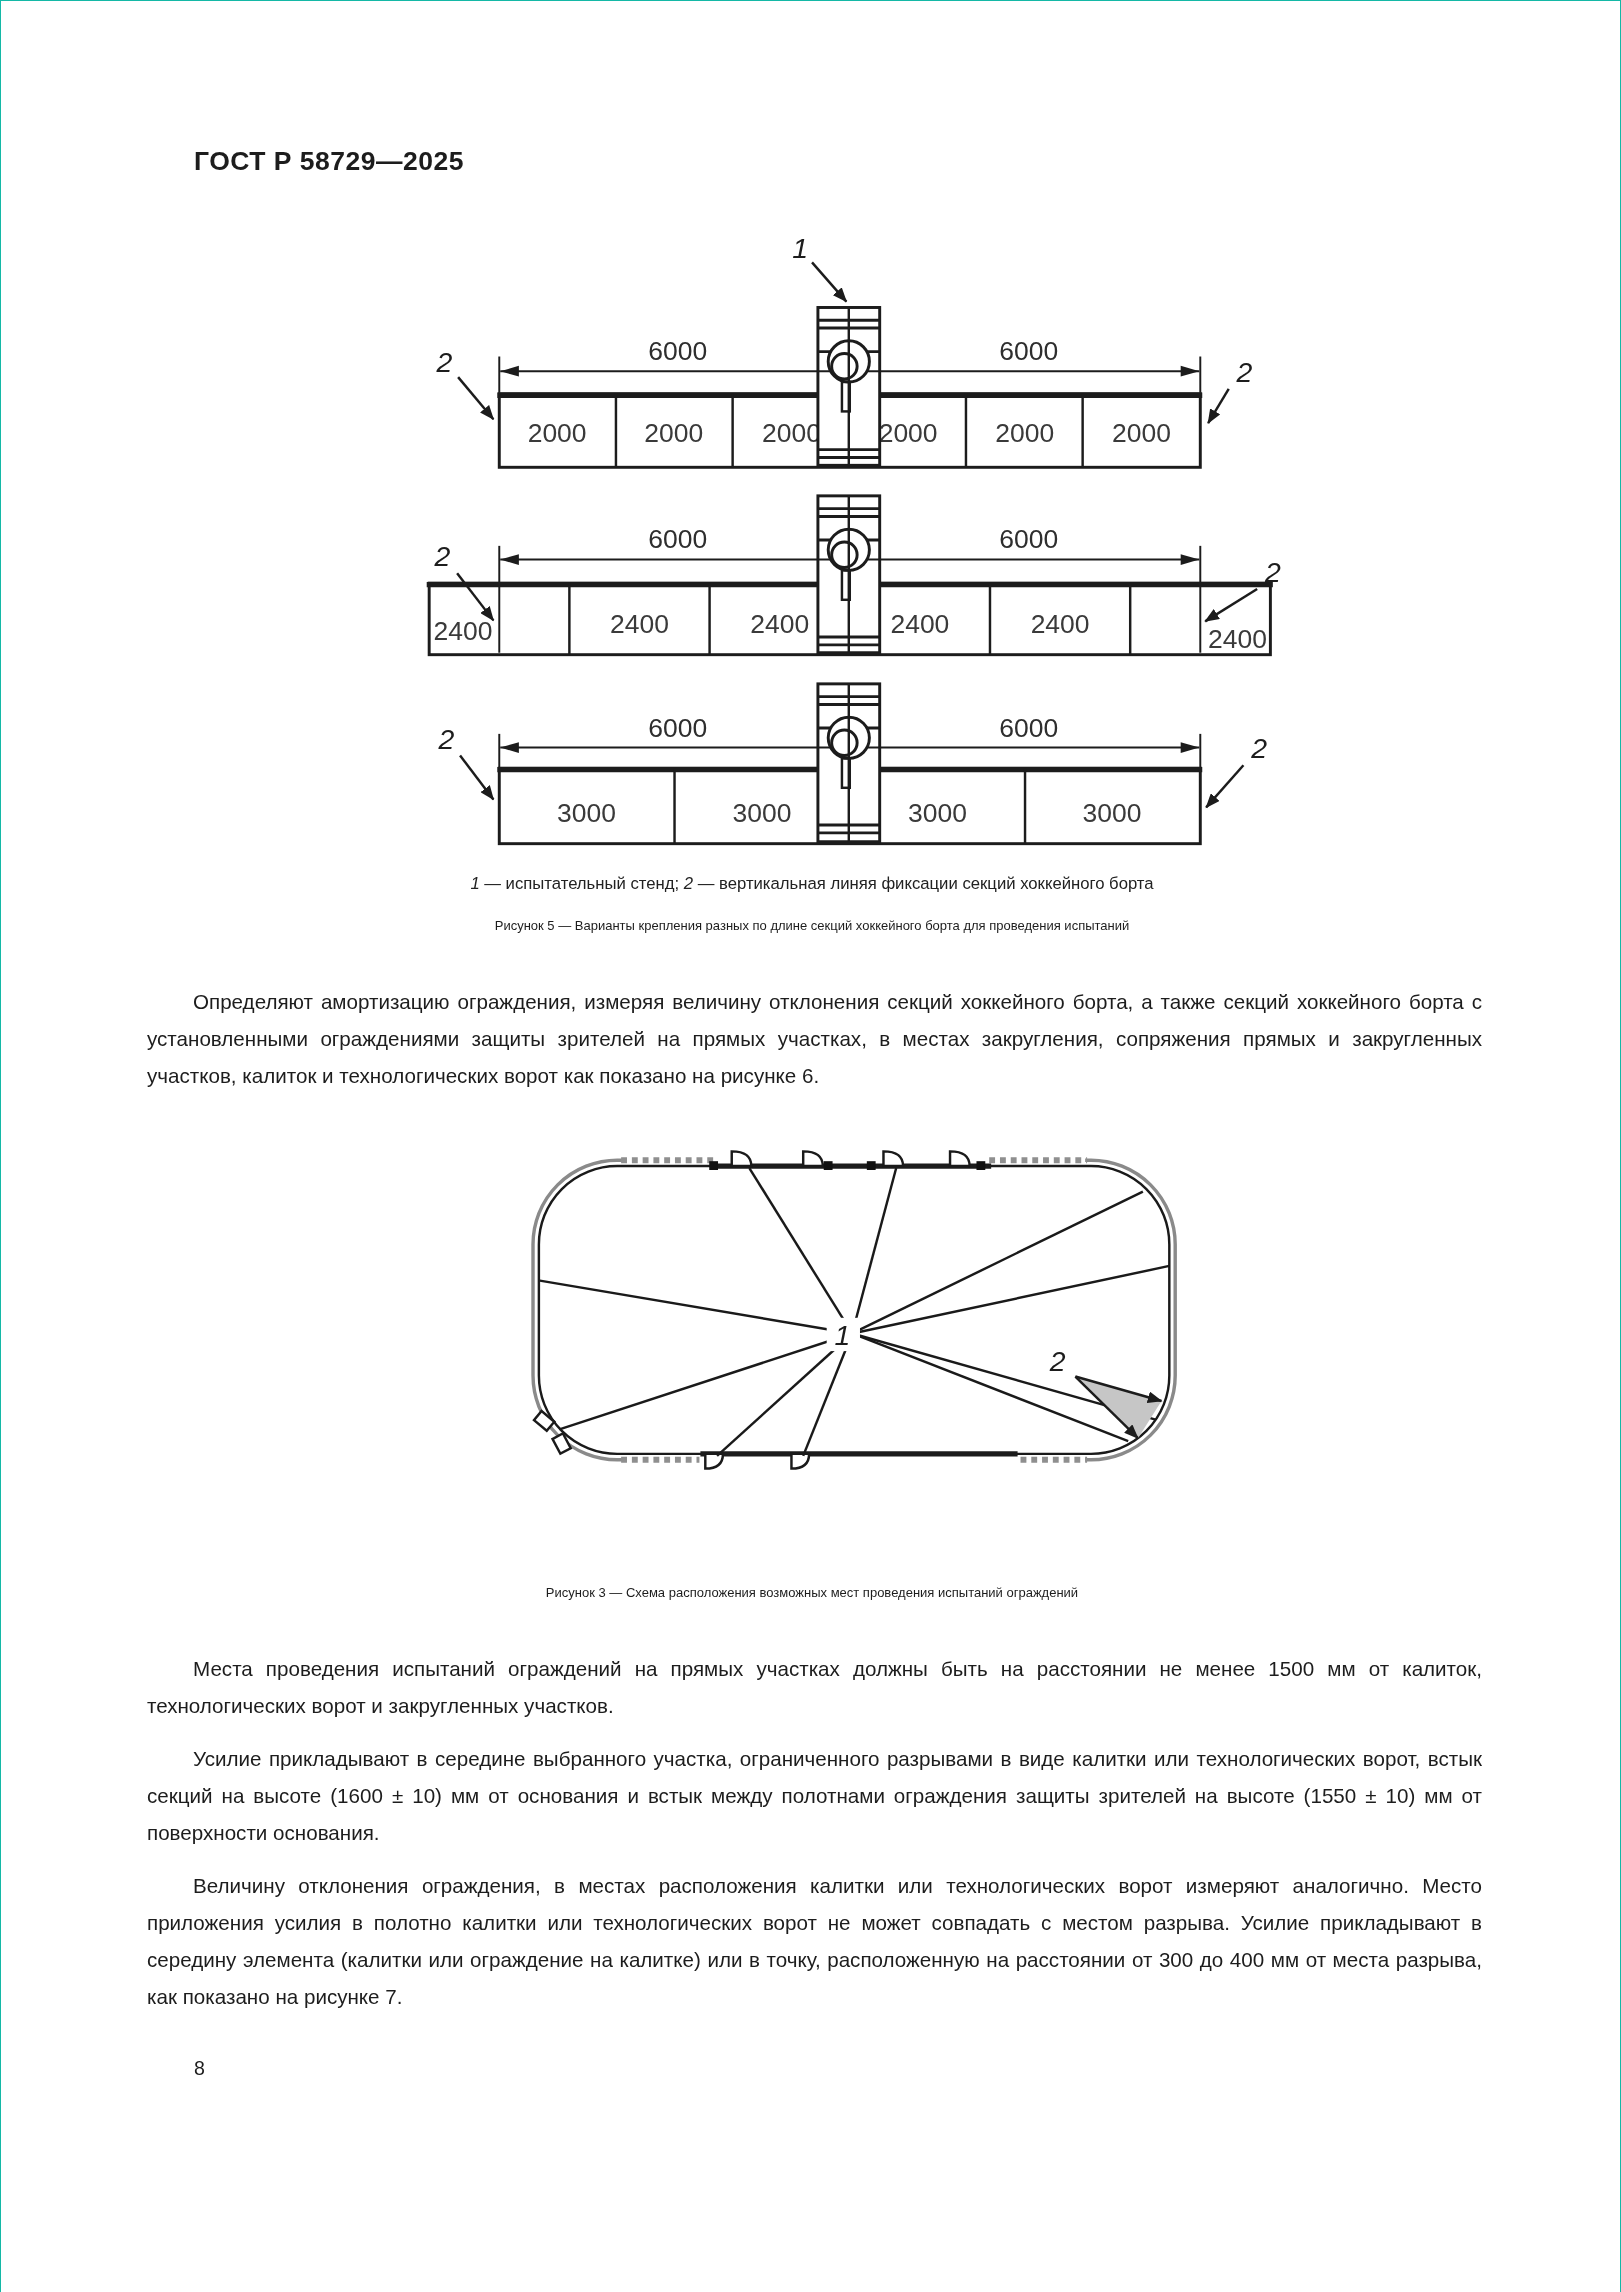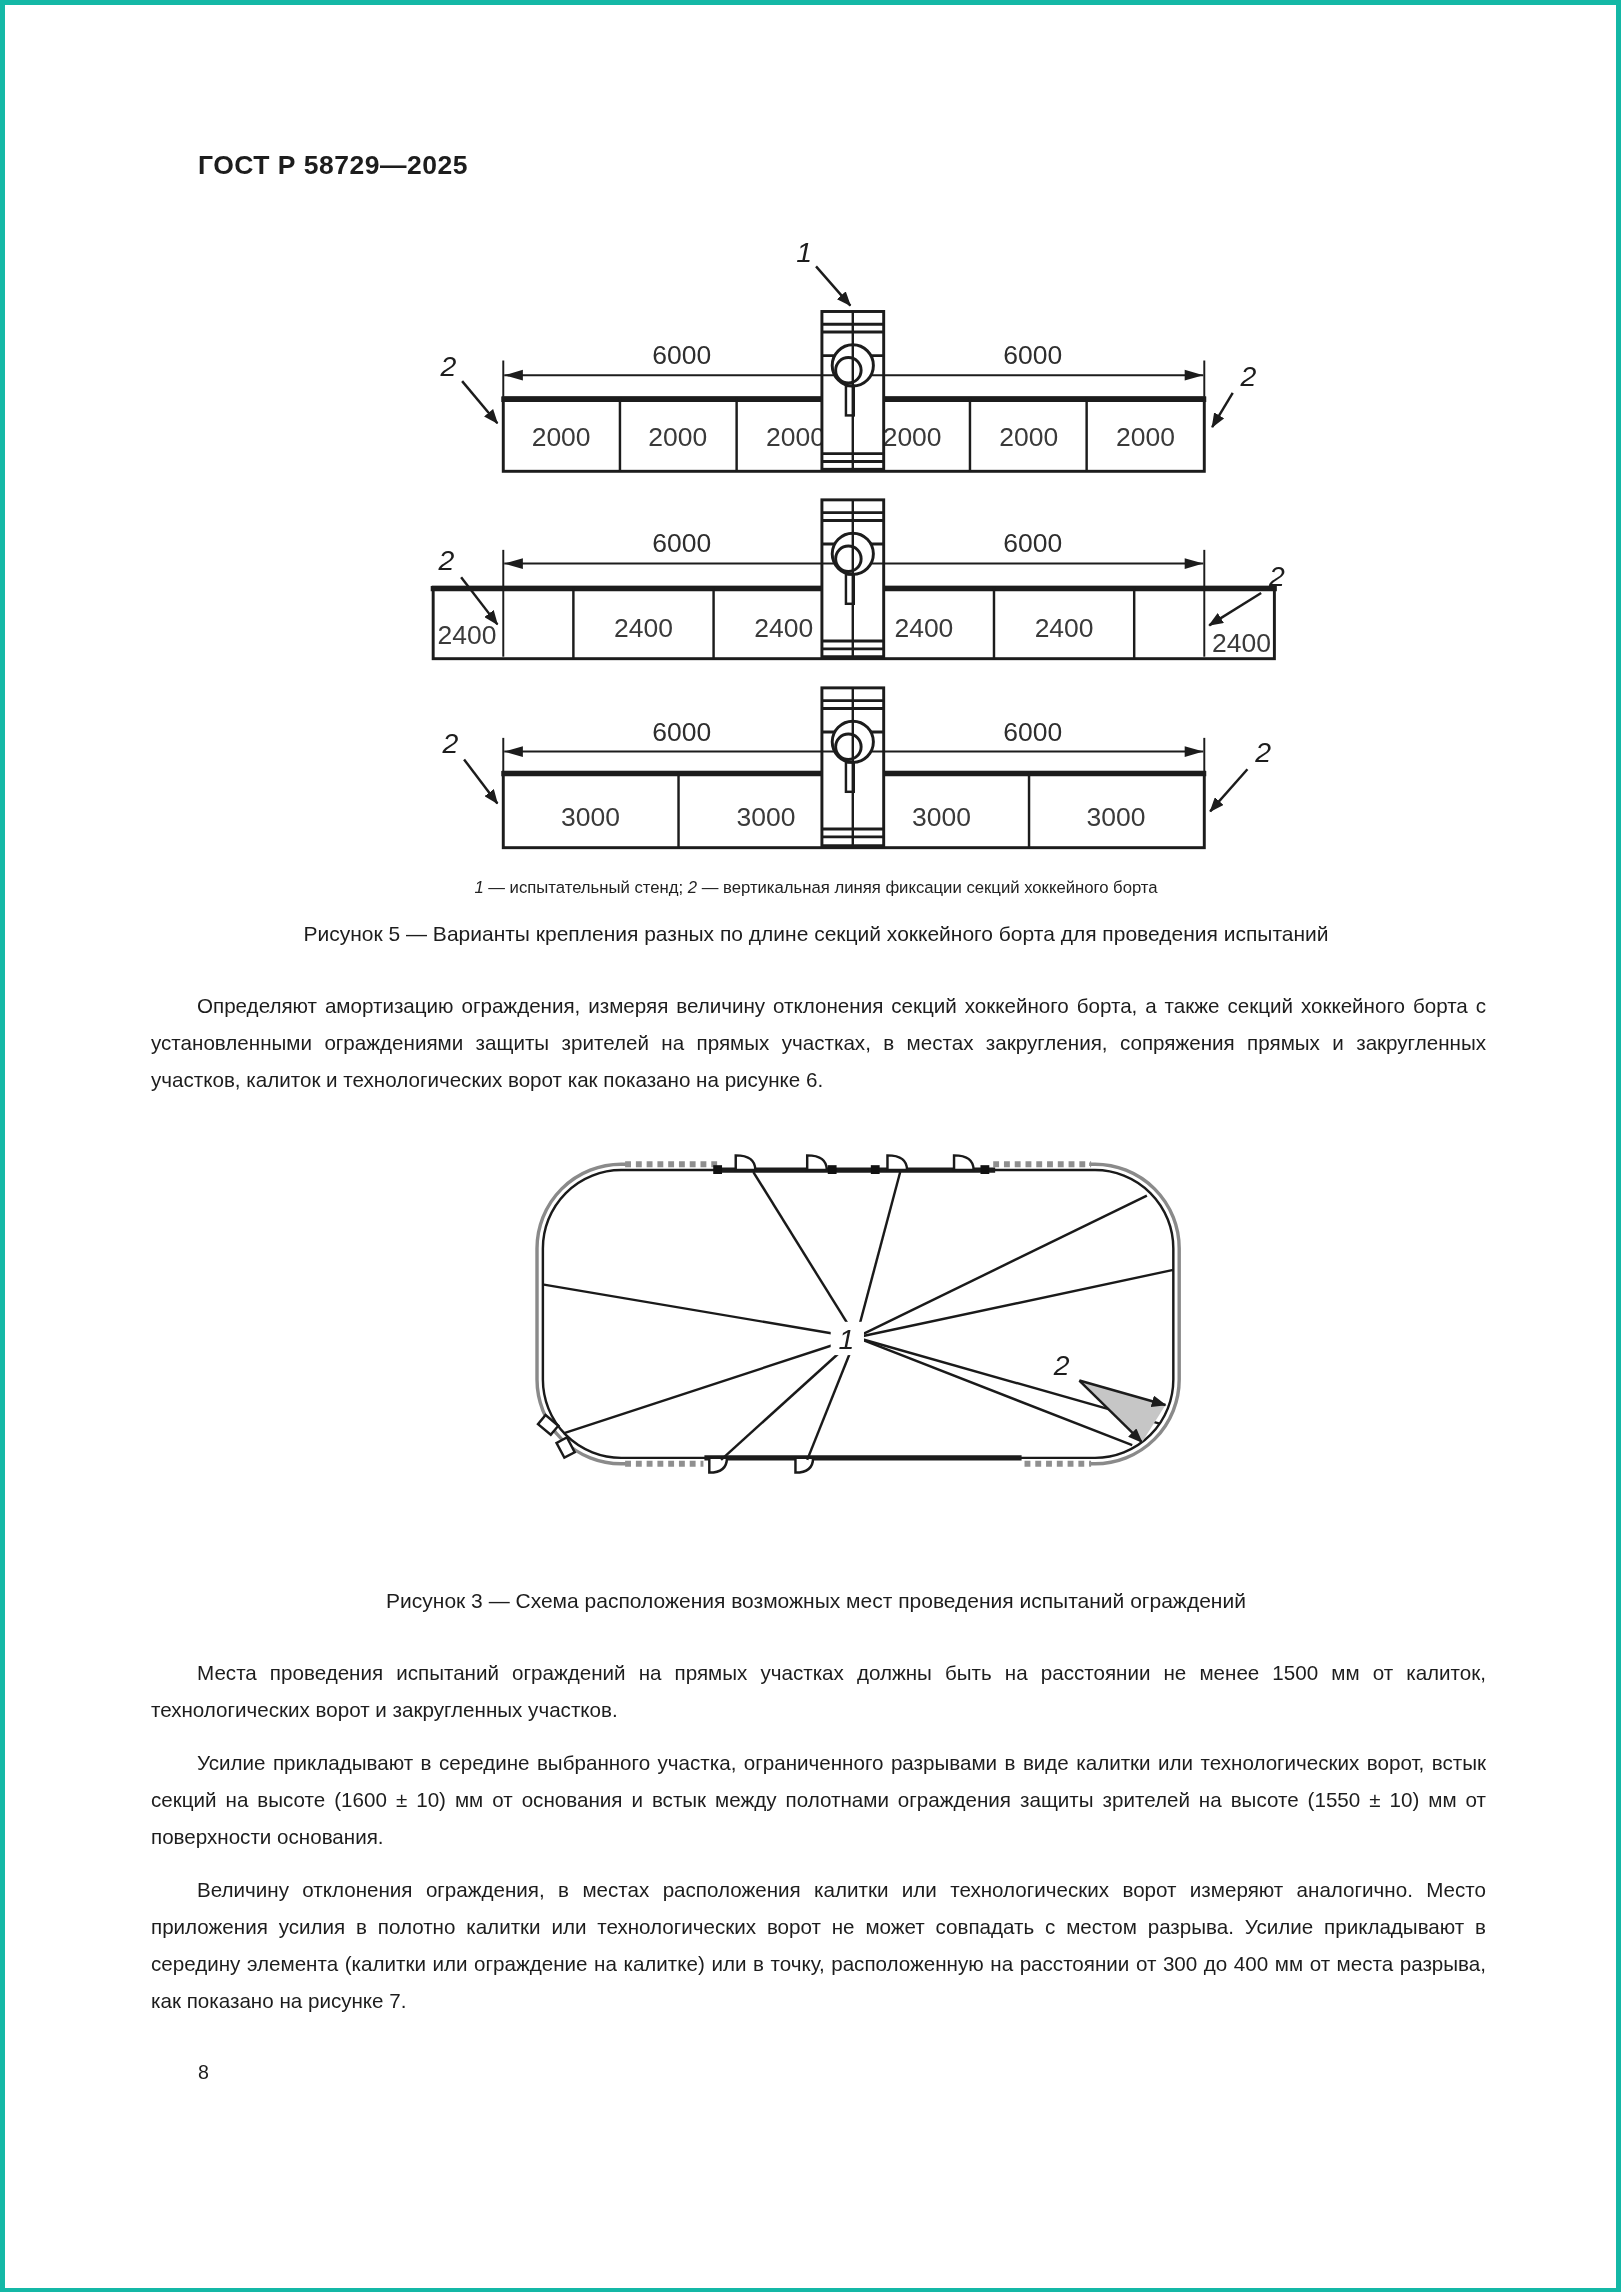--- a/index.html
+++ b/index.html
@@ -1,21 +1,21 @@
 <!DOCTYPE html>
 <html><head>
 <meta charset="utf-8">
 <style>
   html,body{margin:0;padding:0;background:#e8e8e8;}
   .page{
     position:relative;
     width:1621px;height:2293px;
     background:#ffffff;
     margin:0 auto;
-    border:5px solid #14b8a6;
+    border:1px solid #14b8a6;
     box-sizing:border-box;
     font-family:"Liberation Sans", sans-serif;
     color:#1d1d1d;
     overflow:hidden;
   }
   .abs{position:absolute;}
   .doc-header{
     left:193px;top:145px;
     font-size:26.5px;font-weight:bold;letter-spacing:0.5px;color:#1d1d1d;
   }
@@ -28,21 +28,21 @@
   .body-text p{margin:16px;text-indent:46px;}
   .caption{
     left:115px;width:1392px;
     text-align:center;
     font-size:16.7px;line-height:29px;color:#222;
   }
   .caption .num{font-style:italic;}
   .fig-title{
     left:115px;width:1392px;
     text-align:center;
-    font-size:21px;color:#1d1d1d;
+    font-size:13px;color:#1d1d1d;
   }
   .page-number{left:193px;top:2056px;font-size:19.6px;}
   
   text{font-family:"Liberation Sans", sans-serif;}
   .dimtxt{font-size:27px;fill:#2e2e2e;}
   .sectxt{font-size:27px;fill:#3a3a3a;}
   .ptrtxt{font-size:29px;fill:#1d1d1d;font-style:italic;}
   .ln{stroke:#1c1c1c;stroke-width:2;fill:none;}
   .ln25{stroke:#1c1c1c;stroke-width:2.5;fill:none;}
   .ln3{stroke:#1c1c1c;stroke-width:3;fill:none;}

